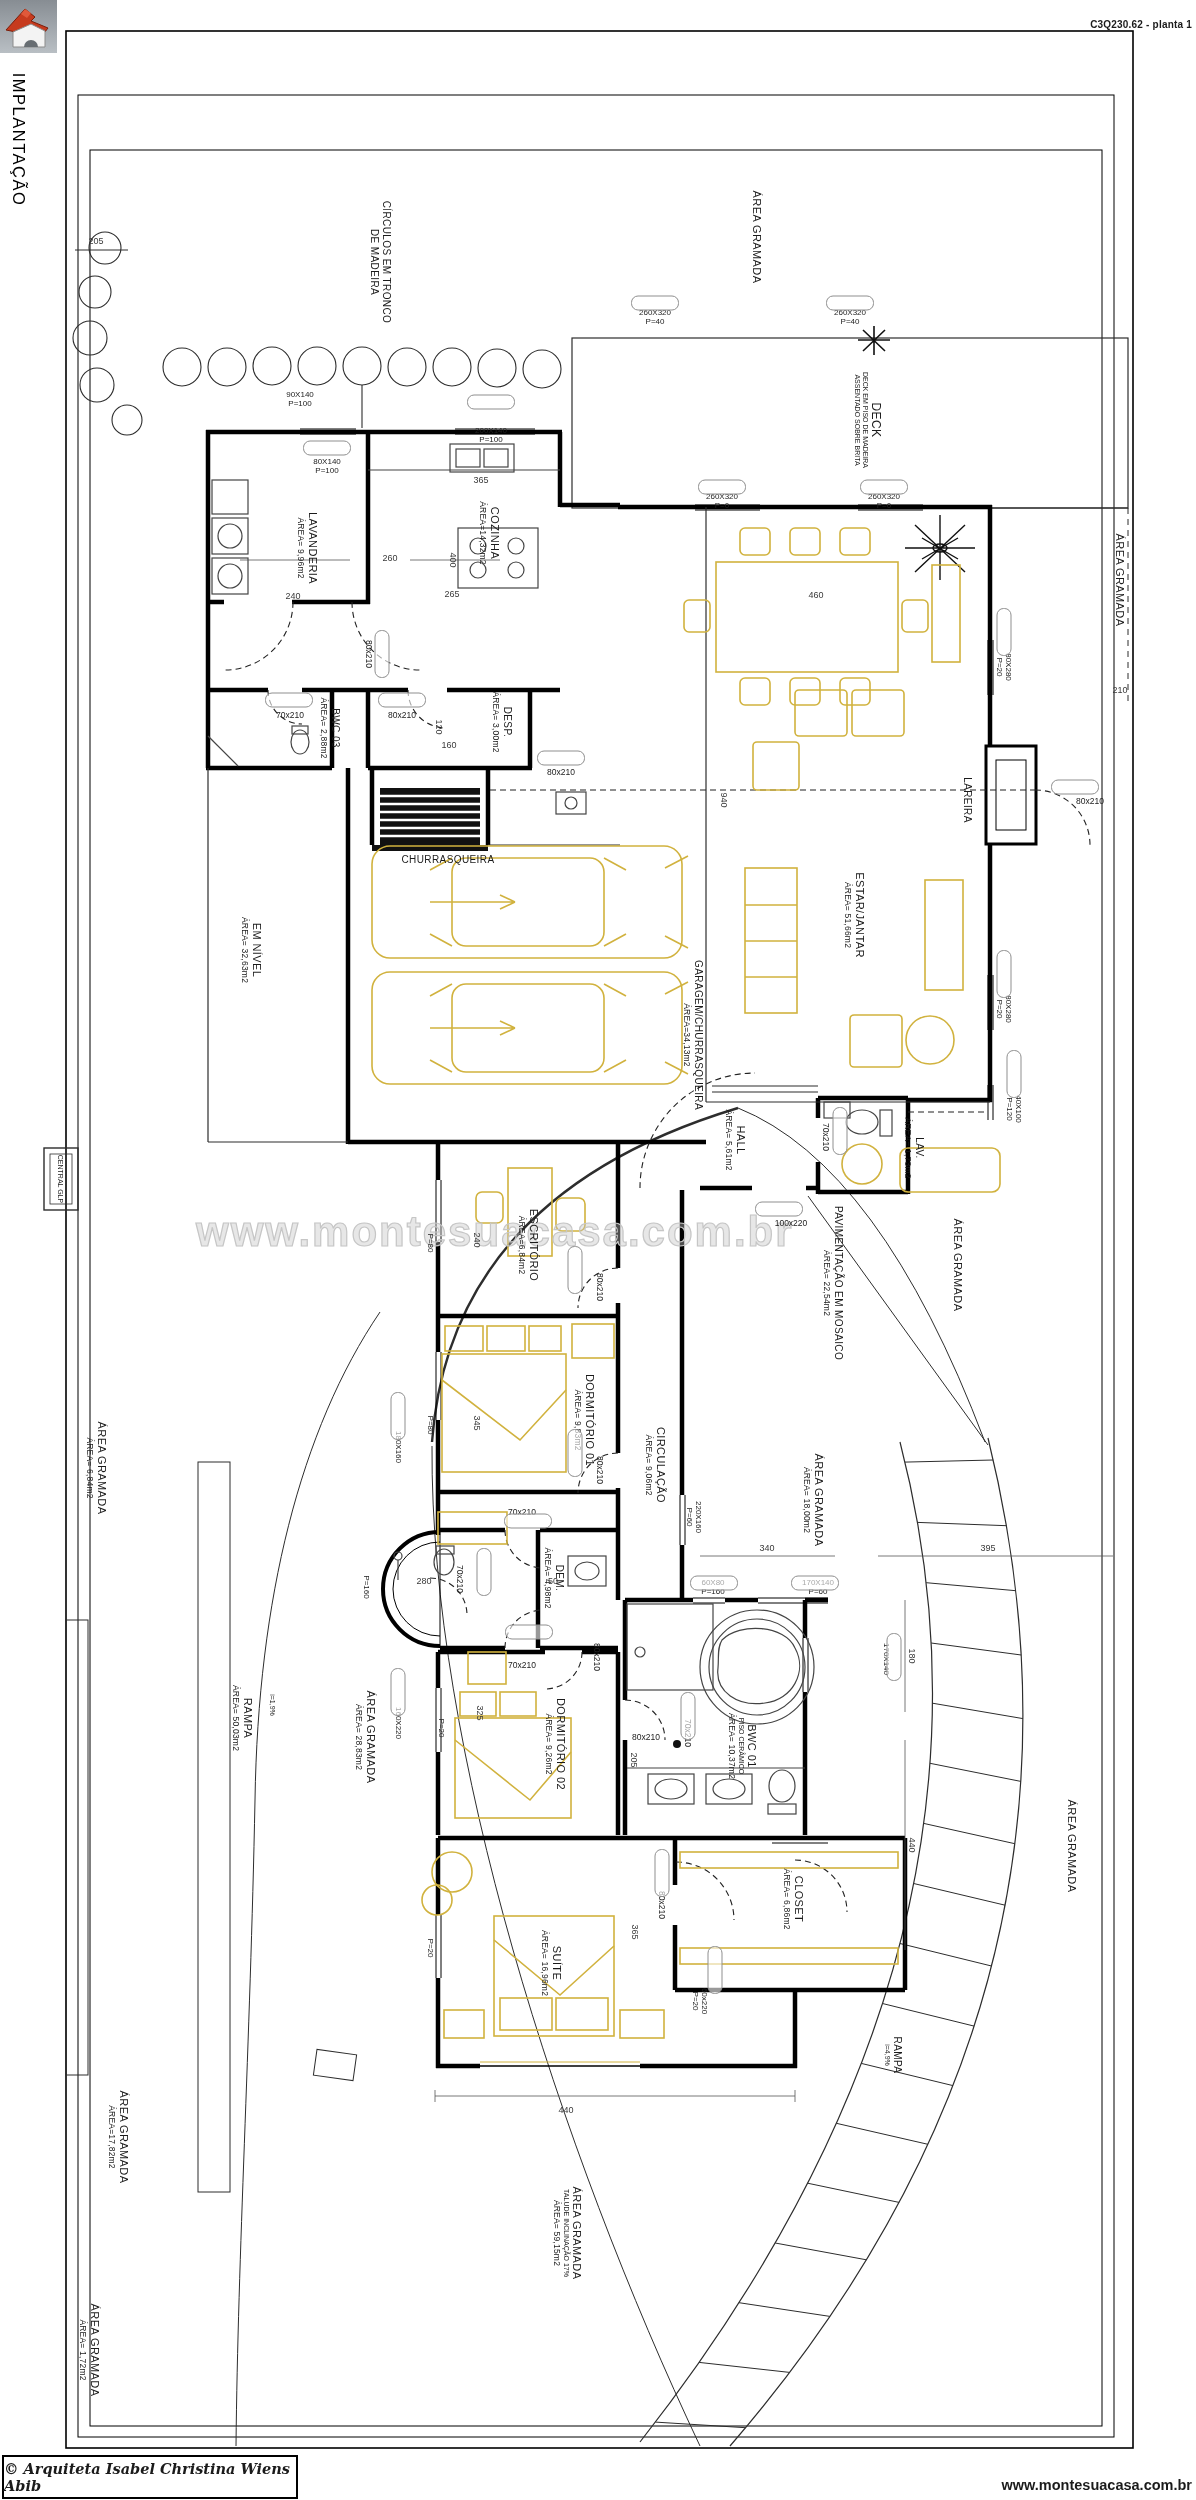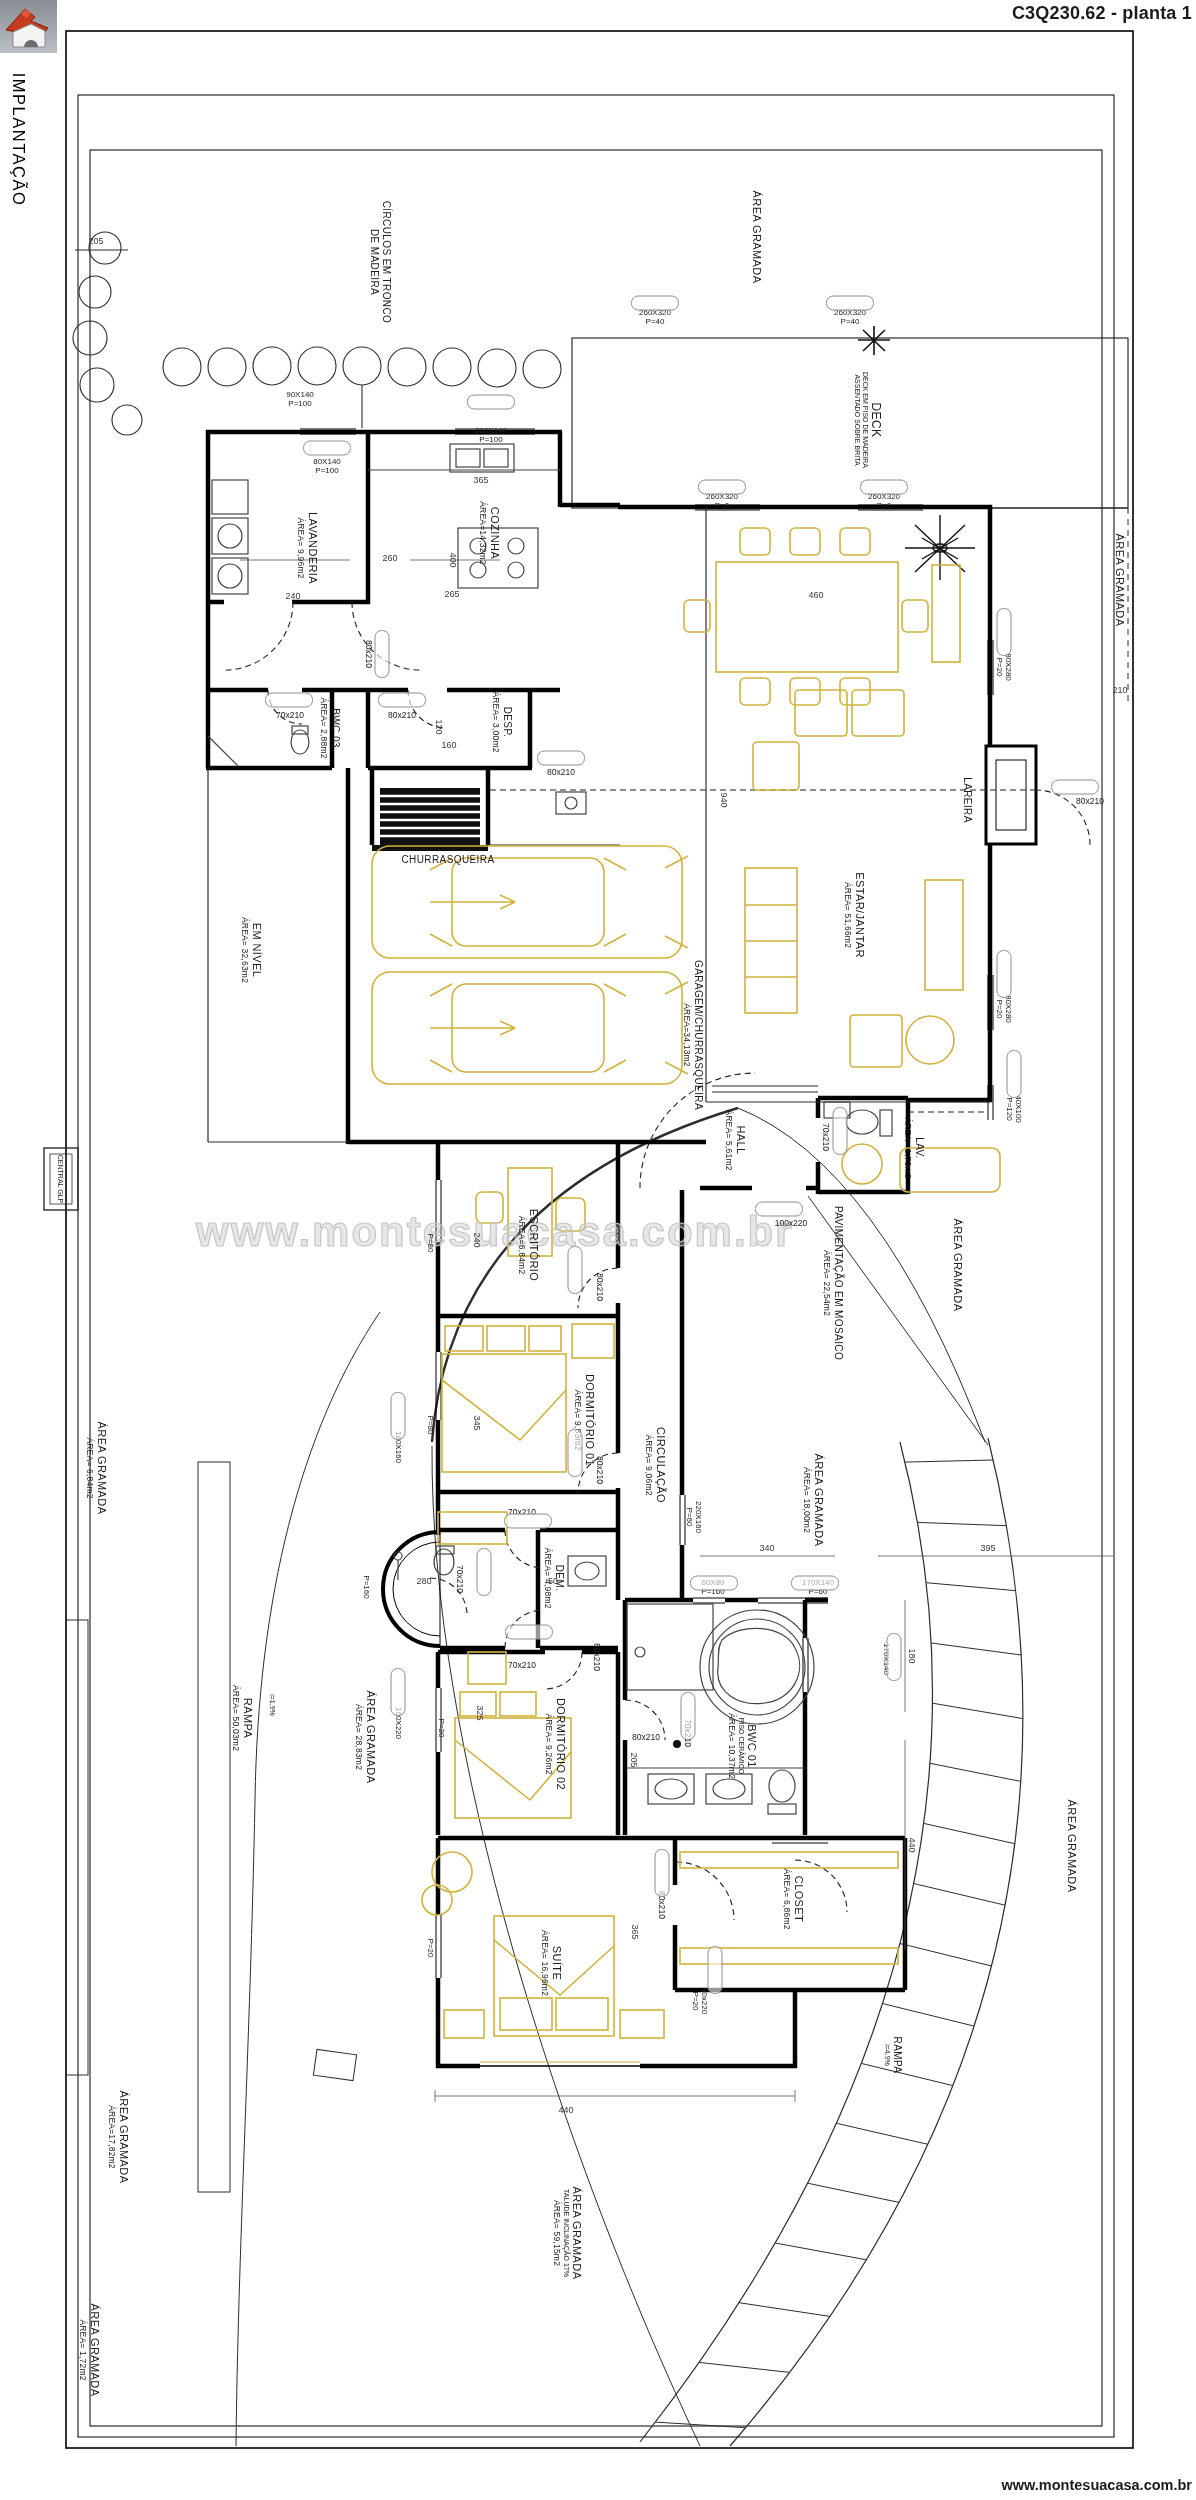--- a/index.html
+++ b/index.html
@@ -15,21 +15,21 @@
   .dim{position:absolute;font-size:9px;color:#3a3a3a;white-space:nowrap;transform:translate(-50%,-50%);}
   .dim.v{transform:translate(-50%,-50%) rotate(90deg);}
   .spec{position:absolute;font-size:8px;color:#222;text-align:center;line-height:1.15;
         white-space:nowrap;transform:translate(-50%,-50%);}
   .spec.v{transform:translate(-50%,-50%) rotate(90deg);}
   .door{position:absolute;font-size:8.5px;color:#222;white-space:nowrap;transform:translate(-50%,-50%);}
   .door.v{transform:translate(-50%,-50%) rotate(90deg);}
   .pill{position:absolute;width:46px;height:13px;border:1px solid #8f8f8f;border-radius:7px;
         transform:translate(-50%,-50%);background:rgba(255,255,255,.6);}
   .pill.pv{transform:translate(-50%,-50%) rotate(90deg);}
-  #title{position:absolute;top:3px;right:4px;font-size:18px;font-weight:bold;letter-spacing:.2px;}
+  #title{position:absolute;top:19px;right:4px;font-size:10px;font-weight:bold;letter-spacing:.2px;}
   #side-label{position:absolute;left:-62px;top:130px;width:160px;text-align:center;
               transform:rotate(90deg);font-size:16.5px;letter-spacing:1.5px;color:#000;}
   #watermark{position:absolute;left:196px;top:1208px;width:700px;font-size:42px;font-weight:bold;
              letter-spacing:2px;color:rgba(195,195,195,0.40);-webkit-text-stroke:1.2px #c6c6c6;}
   #footer-box{position:absolute;left:2px;top:2455px;width:292px;height:40px;border:2px solid #000;
               display:flex;align-items:center;justify-content:center;background:#fff;}
   #footer-copy{font-family:"DejaVu Serif",serif;font-style:italic;font-weight:bold;font-size:14.5px;}
   #footer-site{position:absolute;right:4px;top:2477px;font-size:14.5px;font-weight:bold;}
   #logo{position:absolute;left:0;top:0;}
 </style>
@@ -667,15 +667,18 @@
   <div class="pill" style="left:779px;top:1209px"></div>
   <div class="pill pv" style="left:382px;top:654px"></div>
   <div class="pill pv" style="left:1004px;top:632px"></div>
   <div class="pill pv" style="left:1004px;top:974px"></div>
   <div class="pill pv" style="left:1014px;top:1074px"></div>
   <div class="pill pv" style="left:575px;top:1270px"></div>
   <div class="pill pv" style="left:575px;top:1453px"></div>
   <div class="pill pv" style="left:688px;top:1716px"></div>
   <div class="pill pv" style="left:662px;top:1873px"></div>
 
+  <div id="footer-box">
+    <span id="footer-copy">© Arquiteta Isabel Christina Wiens Abib</span>
+  </div>
   <div id="footer-site">www.montesuacasa.com.br</div>
 
 </div>
 
 </body></html>

